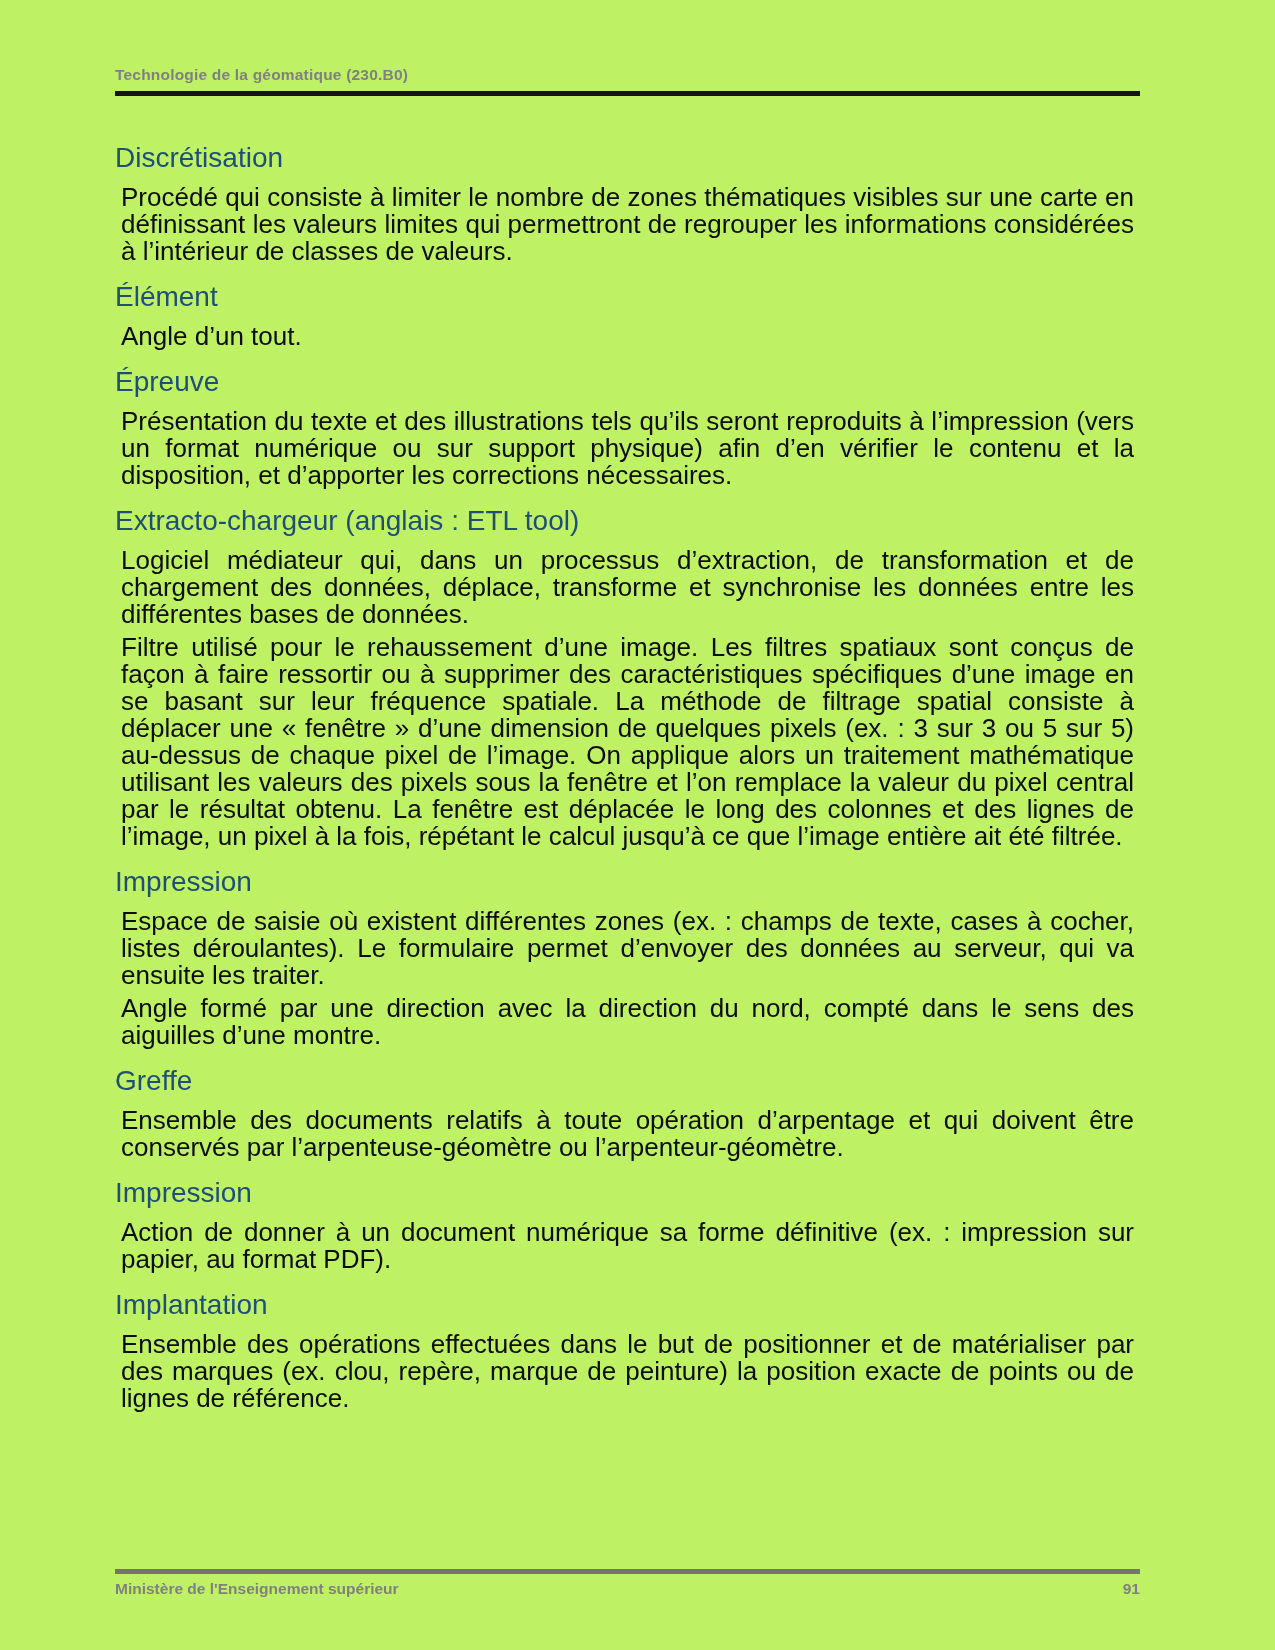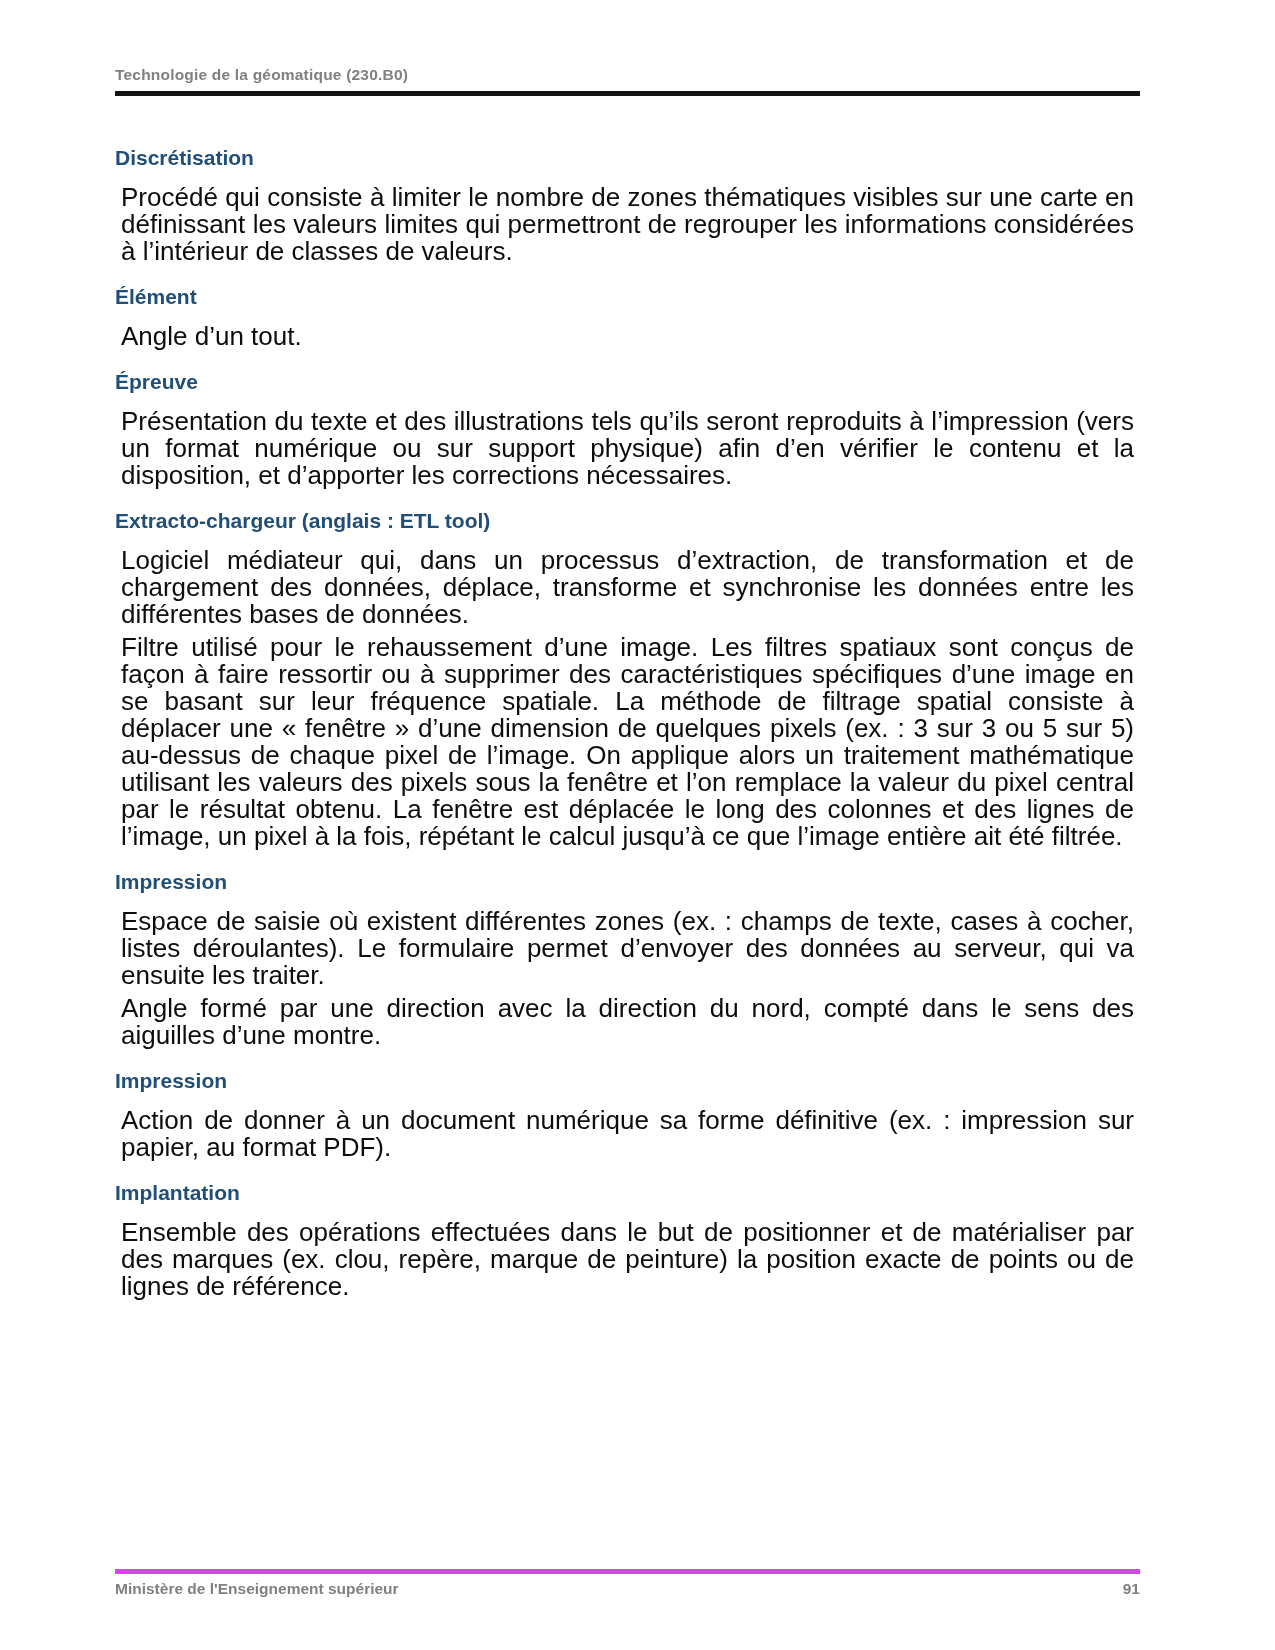--- a/index.html
+++ b/index.html
@@ -1,21 +1,21 @@
 <!DOCTYPE html>
 <html lang="fr"><head>
 <meta charset="utf-8">
 <style>
   html, body { margin: 0; padding: 0; background: #e8e8e8; }
   .page {
     position: relative;
     width: 1275px;
     height: 1650px;
     margin: 0 auto;
-    background: #ffffff;
+    background: #bef264;
     font-family: "Liberation Sans", sans-serif;
     color: #000000;
     overflow: hidden;
   }
   
   .page-header {
     position: absolute;
     top: 66px;
     left: 115px;
     width: 1025px;
@@ -29,41 +29,41 @@
     letter-spacing: 0.2px;
   }
   
   .content {
     position: absolute;
     top: 0;
     left: 115px;
     width: 1025px;
   }
   .entry h2 {
-    font-size: 21px;
+    font-size: 28px;
     line-height: 26px;
-    font-weight: bold;
+    font-weight: normal;
     color: #1F4E79;
     margin: 19px 0 13px 0;
   }
   .content > .entry:first-child h2 { margin-top: 145px; }
   .entry p {
     font-size: 26px;
     line-height: 27px;
     margin: 6px;
     text-align: justify;
     color: #0d0d0d;
   }
   
   .page-footer {
     position: absolute;
     top: 1569px;
     left: 115px;
     width: 1025px;
-    border-top: 5px solid #d946ef;
+    border-top: 5px solid #737373;
     padding-top: 6px;
     display: flex;
     justify-content: space-between;
     align-items: baseline;
   }
   .page-footer .footer-text,
   .page-footer .page-number {
     font-size: 15.5px;
     font-weight: bold;
     color: #808080;
@@ -106,20 +106,24 @@
 
     <section class="entry">
       <h2>Impression</h2>
       <p>Espace de saisie où existent différentes zones (ex. : champs de texte, cases à cocher, listes déroulantes). Le formulaire permet d’envoyer des données au serveur, qui va ensuite les traiter.</p>
     </section>
 
     <section class="entry">
       <p>Angle formé par une direction avec la direction du nord, compté dans le sens des aiguilles d’une montre.</p>
     </section>
 
+    <section class="entry">
+      <h2>Greffe</h2>
+      <p>Ensemble des documents relatifs à toute opération d’arpentage et qui doivent être conservés par l’arpenteuse-géomètre ou l’arpenteur-géomètre.</p>
+    </section>
 
     <section class="entry">
       <h2>Impression</h2>
       <p>Action de donner à un document numérique sa forme définitive (ex. : impression sur papier, au format PDF).</p>
     </section>
 
     <section class="entry">
       <h2>Implantation</h2>
       <p>Ensemble des opérations effectuées dans le but de positionner et de matérialiser par des marques (ex. clou, repère, marque de peinture) la position exacte de points ou de lignes de référence.</p>
     </section>

